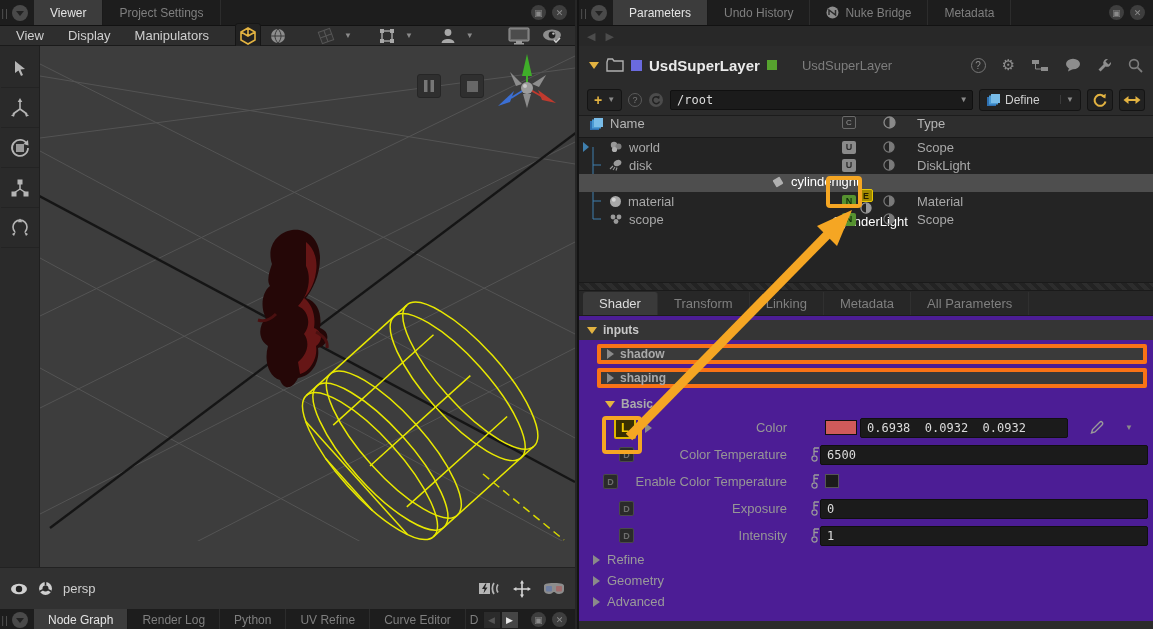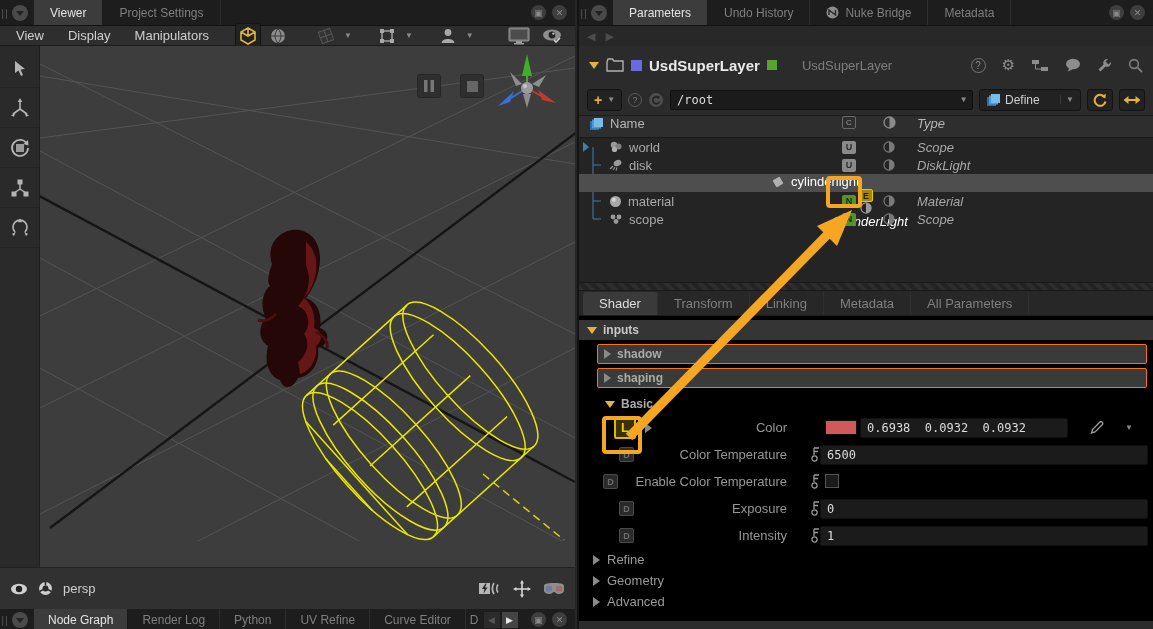--- a/index.html
+++ b/index.html
@@ -53,32 +53,32 @@
   .define { width:102px; justify-content:flex-start; color:#cfcfcf; }
   .ybtn { width:26px; height:22px; background:#222; border:1px solid #141414; border-radius:3px; display:flex; align-items:center; justify-content:center; }
 
   .tree { height:166px; background:#242424; position:relative; font-size:13px; }
   .tree-hdr { height:22px; display:flex; align-items:flex-start; background:#2e2e2e; border-bottom:1px solid #191919; color:#b5b5b5; }
   .tree-row { height:18px; display:flex; align-items:center; color:#a8a8a8; position:relative; }
   .tree-row.sel { background:#4e4e4e; color:#ffffff;flex-direction:column; }
   .cell-name { width:250px; display:flex; align-items:center; gap:6px; padding-left:30px; }
   .cell-badge { width:40px; display:flex; justify-content:center; }
   .cell-vis { width:40px; display:flex; justify-content:center; }
-  .cell-type { padding-left:8px;font-style:italic; }
+  .cell-type { padding-left:8px; }
   .badge { min-width:14px; height:13px; border-radius:2px; font-size:9px; font-weight:bold; display:flex; align-items:center; justify-content:center; }
   .badge.U { background:#8a8a8a; color:#2c2c2c; }
   .badge.E { background:#a08900; color:#241d00; border:1px solid #e8c800; }
   .badge.N { background:#569230; color:#10300a; }
   .splitter { height:9px; background:repeating-linear-gradient(45deg,#2d2d2d 0 4px,#232323 4px 8px); border-top:1px solid #1a1a1a; border-bottom:1px solid #1a1a1a; }
   .param-tabs { height:25px; background:#272727; display:flex; align-items:flex-end; padding-left:4px; border-bottom:1px solid #1c1c1c; }
   .ptab { padding:4px 16px; color:#7f7f7f; font-size:13px; border-right:1px solid #303030; }
   .ptab.active { background:#3a3a3a; color:#dcdcdc; border-radius:3px 3px 0 0; }
-  .param-body { background:#000000; height:305px; position:relative; padding-top:4px; }
+  .param-body { background:#4c1d95; height:305px; position:relative; padding-top:4px; }
   .grp-hdr { height:20px; display:flex; align-items:center; gap:6px; padding-left:8px; font-weight:bold; color:#c8c8c8; background:#353535; }
-  .sect-bar { height:20px; margin:4px 6px 0 18px; background:#3a3a3a; border:1px solid #f97316; border-radius:2px; display:flex; align-items:center; gap:6px; padding-left:6px; font-weight:bold; color:#aaaaaa; }
+  .sect-bar { height:20px; margin:4px 6px 0 18px; background:#3a3a3a; border:4px solid #f97316; border-radius:2px; display:flex; align-items:center; gap:6px; padding-left:6px; font-weight:bold; color:#aaaaaa; }
   .basic-hdr { height:16px; margin:8px 16px 2px 26px; display:flex; align-items:center; gap:6px; font-weight:bold; color:#aaaaaa; }
   .prow { height:27px; display:flex; align-items:center; position:relative; }
   .prow .plabel { position:absolute; right:calc(100% - 208px); color:#969696; font-size:13px; white-space:nowrap; }
   .dbadge { position:absolute; left:40px; width:15px; height:15px; border:1px solid #4a4a4a; border-radius:2px; color:#6e6e6e; font-size:9px; font-weight:bold; display:flex; align-items:center; justify-content:center; background:#2a2a2a; }
   .lbadge { position:absolute; left:35px; width:22px; height:22px; background:#3a3000; border:2px solid #dfb700; border-radius:2px; color:#f2ca00; font-weight:bold; font-size:13px; display:flex; align-items:center; justify-content:center; }
   .stateicon { position:absolute; left:232px; width:10px; }
   .pfield { position:absolute; left:241px; right:5px; top:4px; bottom:4px; }
   .swatch { position:absolute; left:246px; top:6px; width:32px; height:15px; background:#d05a5a; border:1px solid #101010; }
   .checkbox { position:absolute; left:246px; top:6px; width:14px; height:14px; background:#1b1b1b; border:1px solid #555; }
   .collapse-row { height:21px; display:flex; align-items:center; gap:7px; padding-left:14px; color:#9a9a9a; font-size:13px; }

